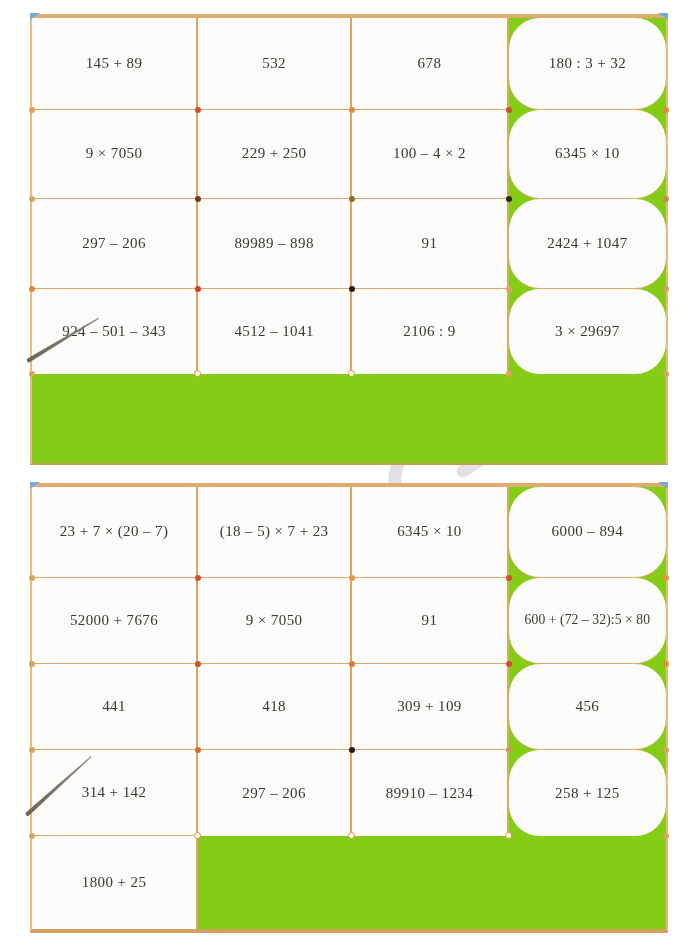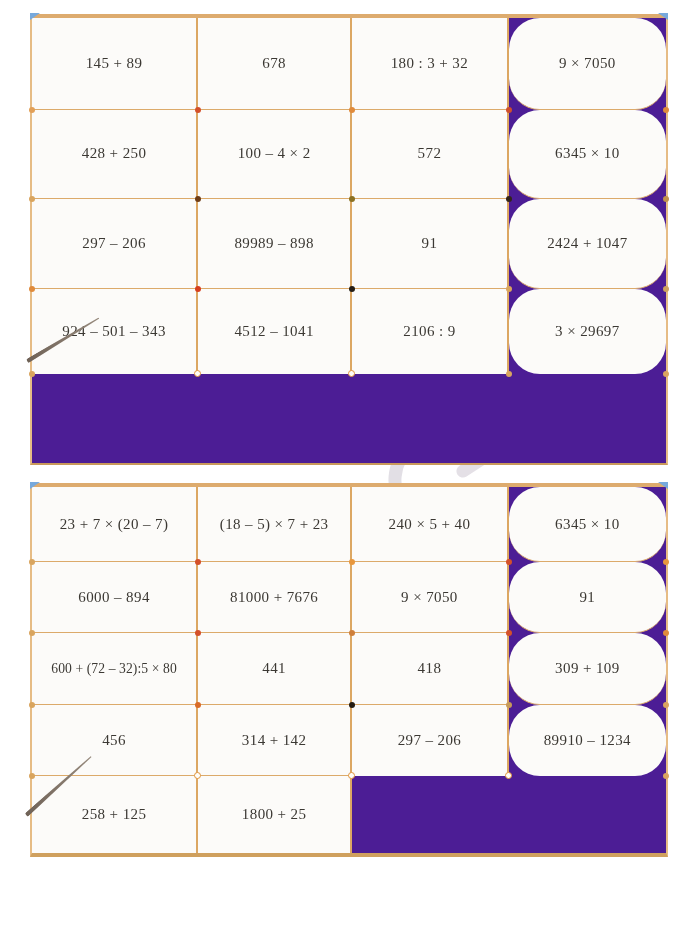--- a/index.html
+++ b/index.html
@@ -21,28 +21,28 @@
   }
   .wm-slash{
     left:448px;top:436px;width:118px;height:13px;
     background:#cdc7d2;border-radius:7px;
     transform:rotate(-33deg);
   }
 
   
   .sheet-table{
     position:absolute;left:30px;width:638px;z-index:1;
-    background:#4c1d95;
+    background:#84cc16;
     border-top:4px solid #ddab6e;
     border-left:2px solid #e6bc85;
     border-right:2px solid #e6bc85;
     box-sizing:border-box;
   }
   #table1{top:14px;height:451px;border-bottom:2px solid #c9995a;}
-  #table2{top:483px;height:374px;border-bottom:4px solid #cfa05e;}
+  #table2{top:483px;height:450px;border-bottom:4px solid #cfa05e;}
 
   .grid{
     display:grid;width:100%;height:100%;
     grid-template-columns:26.2% 24.3% 24.7% 1fr;
   }
   #table1 .grid{grid-template-rows:20.6% 20.1% 20.1% 19.1% 1fr;}
   #table2 .grid{grid-template-rows:20.5% 19.5% 19.6% 19.4% 1fr;}
 
   .cell{
     display:flex;align-items:center;justify-content:center;
@@ -93,36 +93,36 @@
 
   <div class="watermark wm-arc"></div>
   <div class="watermark wm-slash"></div>
 
   <div id="table1" class="sheet-table">
     <div class="grid">
         <div class="cell">
           <span>145 + 89</span>
         </div>
         <div class="cell">
+          <span>532</span>
+        </div>
+        <div class="cell">
           <span>678</span>
         </div>
         <div class="cell">
           <span>180 :  3 + 32</span>
         </div>
         <div class="cell">
           <span>9 × 7050</span>
         </div>
         <div class="cell">
-          <span>428 + 250</span>
+          <span>229 + 250</span>
         </div>
         <div class="cell">
           <span>100 – 4 × 2</span>
-        </div>
-        <div class="cell">
-          <span>572</span>
         </div>
         <div class="cell">
           <span>6345 × 10</span>
         </div>
         <div class="cell">
           <span>297 – 206</span>
         </div>
         <div class="cell">
           <span>89989 – 898</span>
         </div>
@@ -171,30 +171,27 @@
 
   <div id="table2" class="sheet-table">
     <div class="grid">
         <div class="cell">
           <span>23 + 7 × (20 – 7)</span>
         </div>
         <div class="cell">
           <span>(18 – 5) × 7 + 23</span>
         </div>
         <div class="cell">
-          <span>240 × 5 + 40</span>
-        </div>
-        <div class="cell">
           <span>6345 × 10</span>
         </div>
         <div class="cell">
           <span>6000 – 894</span>
         </div>
         <div class="cell">
-          <span>81000 + 7676</span>
+          <span>52000 + 7676</span>
         </div>
         <div class="cell">
           <span>9 × 7050</span>
         </div>
         <div class="cell">
           <span>91</span>
         </div>
         <div class="cell tight">
           <span>600 + (72 – 32):5 × 80</span>
         </div>

